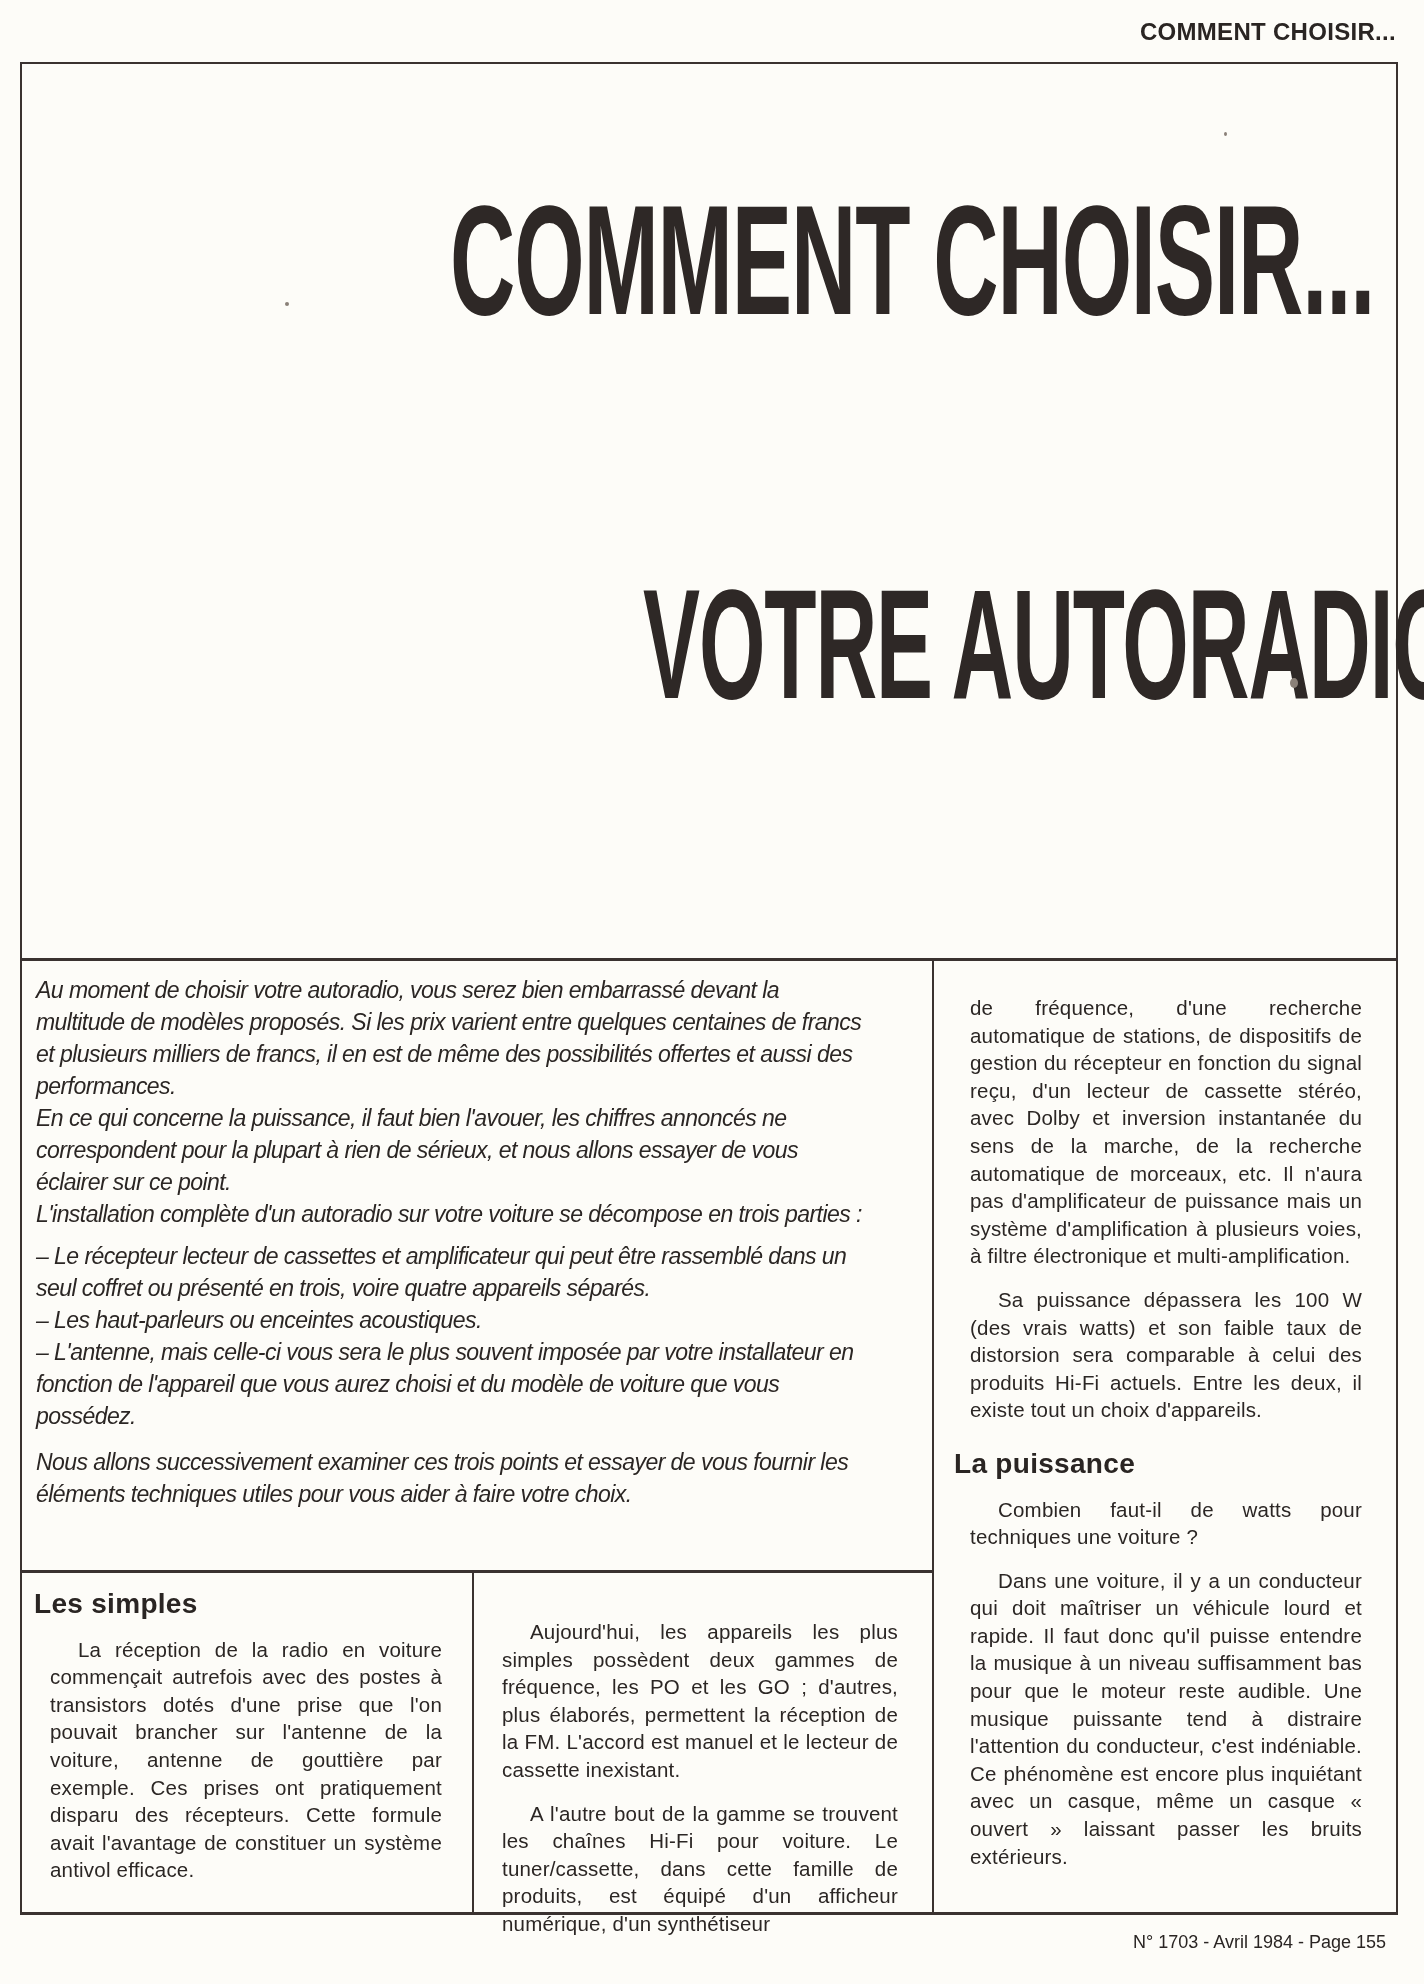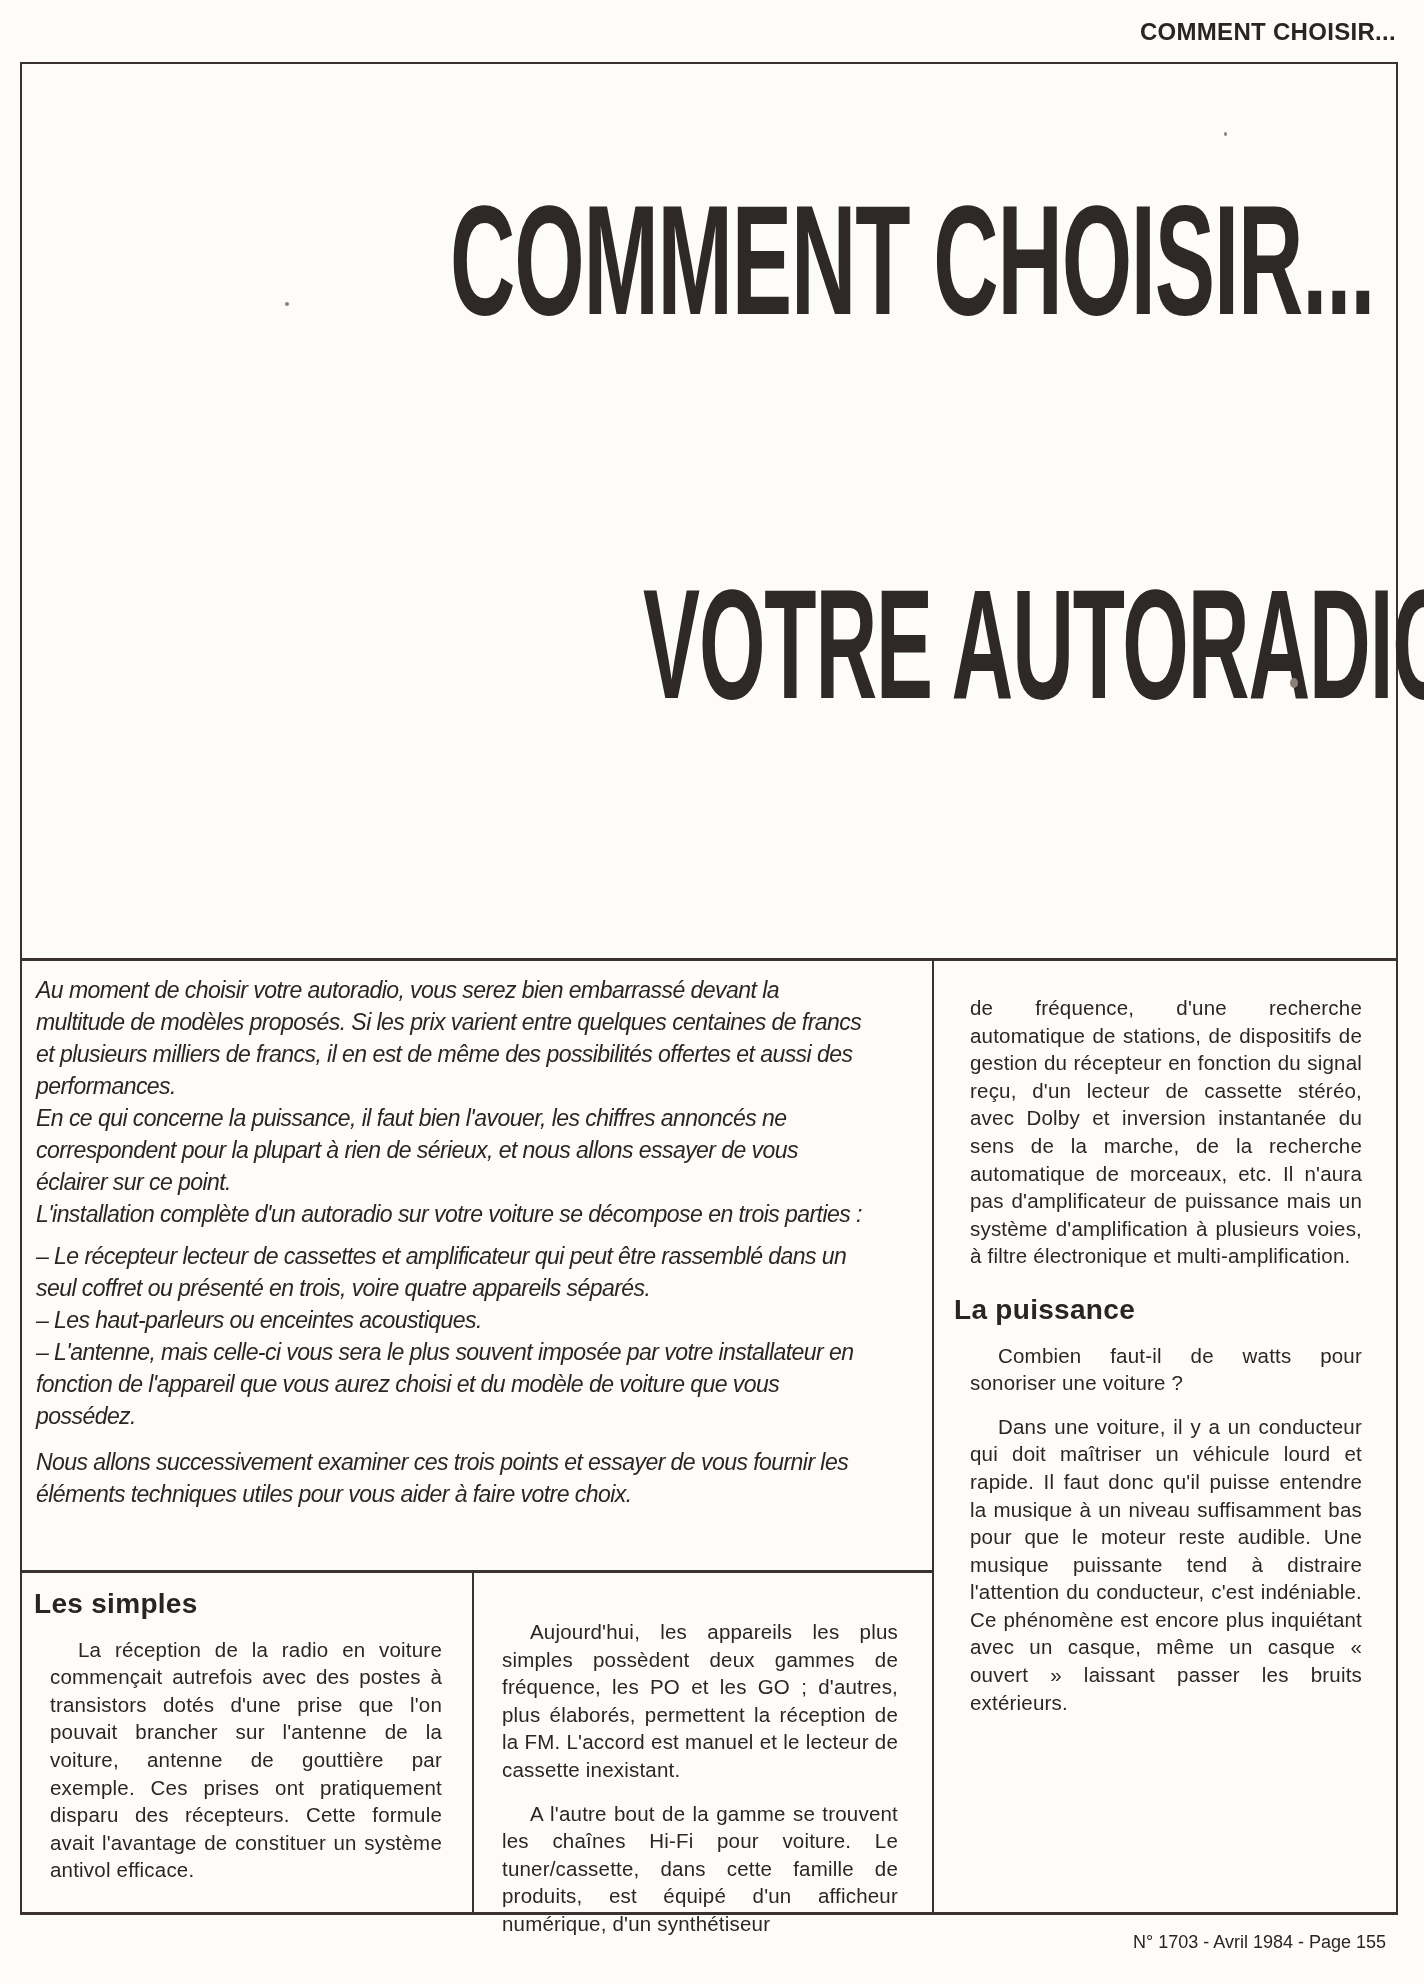--- a/index.html
+++ b/index.html
@@ -69,22 +69,23 @@
   <p>En ce qui concerne la puissance, il faut bien l'avouer, les chiffres annoncés ne correspondent pour la plupart à rien de sérieux, et nous allons essayer de vous éclairer sur ce point.</p>
   <p>L'installation complète d'un autoradio sur votre voiture se décompose en trois parties :</p>
   <p class="gap">–  Le récepteur lecteur de cassettes et amplificateur qui peut être rassemblé dans un seul coffret ou présenté en trois, voire quatre appareils séparés.</p>
   <p>–  Les haut-parleurs ou enceintes acoustiques.</p>
   <p>–  L'antenne, mais celle-ci vous sera le plus souvent imposée par votre installateur en fonction de l'appareil que vous aurez choisi et du modèle de voiture que vous possédez.</p>
   <p class="gap2">Nous allons successivement examiner ces trois points et essayer de vous fournir les éléments techniques utiles pour vous aider à faire votre choix.</p>
 </div>
 
 <div class="col col-right-top">
   <p>de fréquence, d'une recherche automatique de stations, de dispositifs de gestion du récepteur en fonction du signal reçu, d'un lecteur de cassette stéréo, avec Dolby et inversion instantanée du sens de la marche, de la recherche automatique de morceaux, etc. Il n'aura pas d'amplificateur de puissance mais un système d'amplification à plusieurs voies, à filtre électronique et multi-amplification.</p>
+  <p class="ind">Sa puissance dépassera les 100 W (des vrais watts) et son faible taux de distorsion sera comparable à celui des produits Hi-Fi actuels. Entre les deux, il existe tout un choix d'appareils.</p>
   <h2 style="margin-top:26px; margin-bottom:18px;">La puissance</h2>
-  <p class="ind">Combien faut-il de watts pour sonoriser une voiture ?</p>
+  <p class="ind">Combien faut-il de watts pour techniques une voiture ?</p>
   <p class="ind">Dans une voiture, il y a un conducteur qui doit maîtriser un véhicule lourd et rapide. Il faut donc qu'il puisse entendre la musique à un niveau suffisamment bas pour que le moteur reste audible. Une musique puissante tend à distraire l'attention du conducteur, c'est indéniable. Ce phénomène est encore plus inquiétant avec un casque, même un casque « ouvert » laissant passer les bruits extérieurs.</p>
 </div>
 
 <div class="col col-left">
   <h2 style="margin-bottom:18px;">Les simples</h2>
   <p class="ind">La réception de la radio en voiture commençait autrefois avec des postes à transistors dotés d'une prise que l'on pouvait brancher sur l'antenne de la voiture, antenne de gouttière par exemple. Ces prises ont pratiquement disparu des récepteurs. Cette formule avait l'avantage de constituer un système antivol efficace.</p>
 </div>
 
 <div class="col col-mid">
   <p class="ind">Aujourd'hui, les appareils les plus simples possèdent deux gammes de fréquence, les PO et les GO ; d'autres, plus élaborés, permettent la réception de la FM. L'accord est manuel et le lecteur de cassette inexistant.</p>

